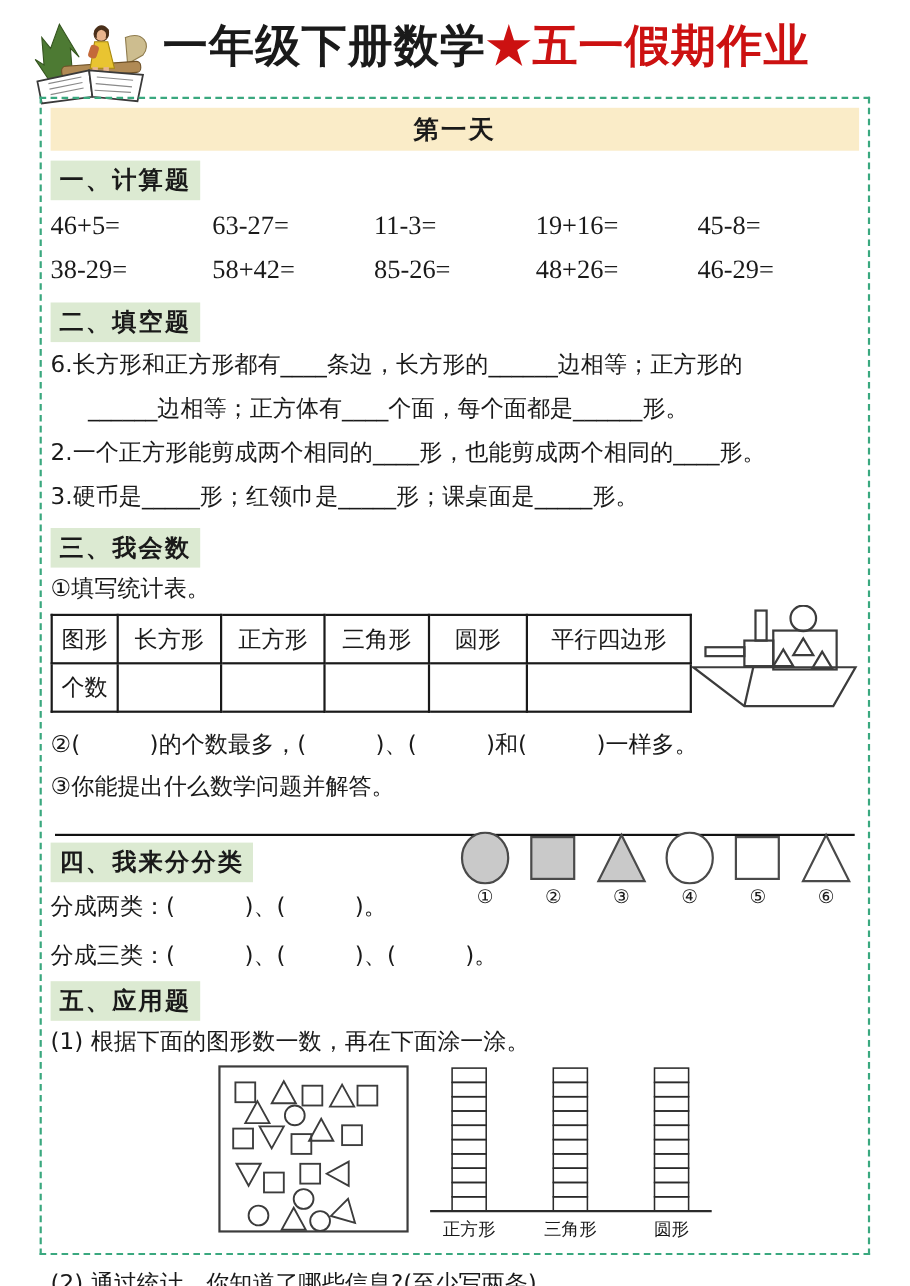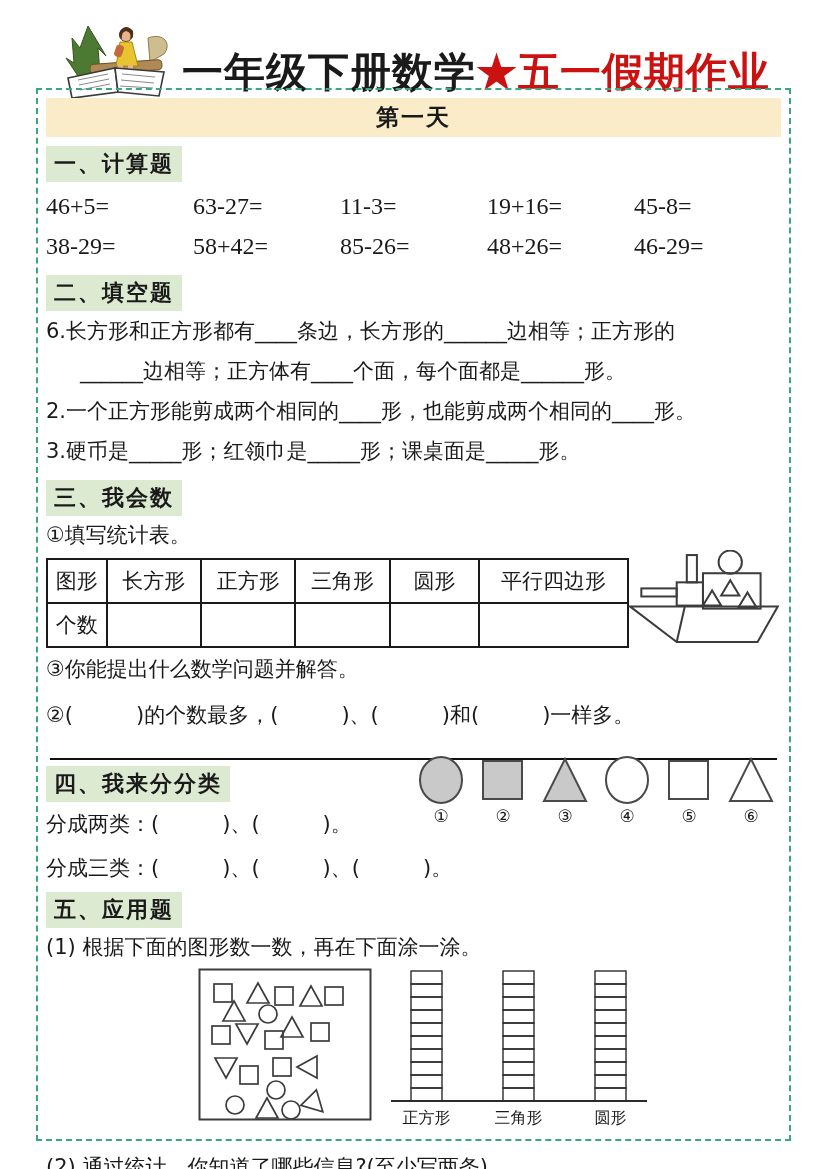--- a/index.html
+++ b/index.html
@@ -2,22 +2,22 @@
 <html><head>
 <meta charset="utf-8">
 <style>
   html,body{margin:0;padding:0;}
   body{
     width:827px;height:1169px;background:#ffffff;color:#1a1a1a;
     font-family:"DejaVu Sans","Liberation Sans",sans-serif;
     position:relative;overflow:hidden;
   }
   
-  .header{position:absolute;left:60px;top:14px;right:26px;height:86px;
-    display:flex;align-items:flex-end;}
+  .header{position:absolute;left:26px;top:14px;right:26px;height:86px;
+    display:flex;align-items:flex-start;}
   .clipart{width:118px;height:82px;flex:0 0 auto;margin-right:4px;}
   .title{font-family:"DejaVu Serif","Liberation Serif",serif;font-weight:bold;
     font-size:41px;letter-spacing:1px;white-space:nowrap;}
   .title .red{color:#cc1111;}
   
   .main-box{position:absolute;left:36px;top:88px;width:755px;height:1053px;
     border:2px dashed #3aa87f;box-sizing:border-box;padding:8px 8px 0 8px;}
   .banner{background:#faecc8;text-align:center;font-size:23px;font-weight:bold;
     padding:4px 16px;letter-spacing:2px;}
   .sec-heading{display:inline-block;background:#dcead2;font-size:22px;
@@ -136,22 +136,22 @@
           <polygon points="82,40 73,55 91,55"></polygon>
           <polygon points="100,30 91,45 109,45"></polygon>
           <polygon points="117,42 108,57 126,57"></polygon>
           <polygon points="1,56 147,56 127,91 47,91"></polygon>
           <line x1="55" y1="56" x2="47" y2="91"></line>
         </g>
       </svg>
     </div>
   </div>
 
+  <div class="plain-line" style="margin-top:8px;">②(　　　)的个数最多，(　　　)、(　　　)和(　　　)一样多。</div>
   <div class="plain-line">③你能提出什么数学问题并解答。</div>
-  <div class="plain-line" style="margin-top:8px;">②(　　　)的个数最多，(　　　)、(　　　)和(　　　)一样多。</div>
 
   <hr class="divider">
 
   <div class="classify">
     <div><span class="sec-heading" style="margin-top:4px;">四、我来分分类</span></div>
     <div class="classify-shapes" id="classify-shapes">
         <div class="cshape">
           <svg width="48" height="48" viewBox="0 0 48 48">
             <ellipse cx="24" cy="24" rx="21" ry="23" fill="#c9c9c9" stroke="#4a4a4a" stroke-width="2"></ellipse>
           </svg>

